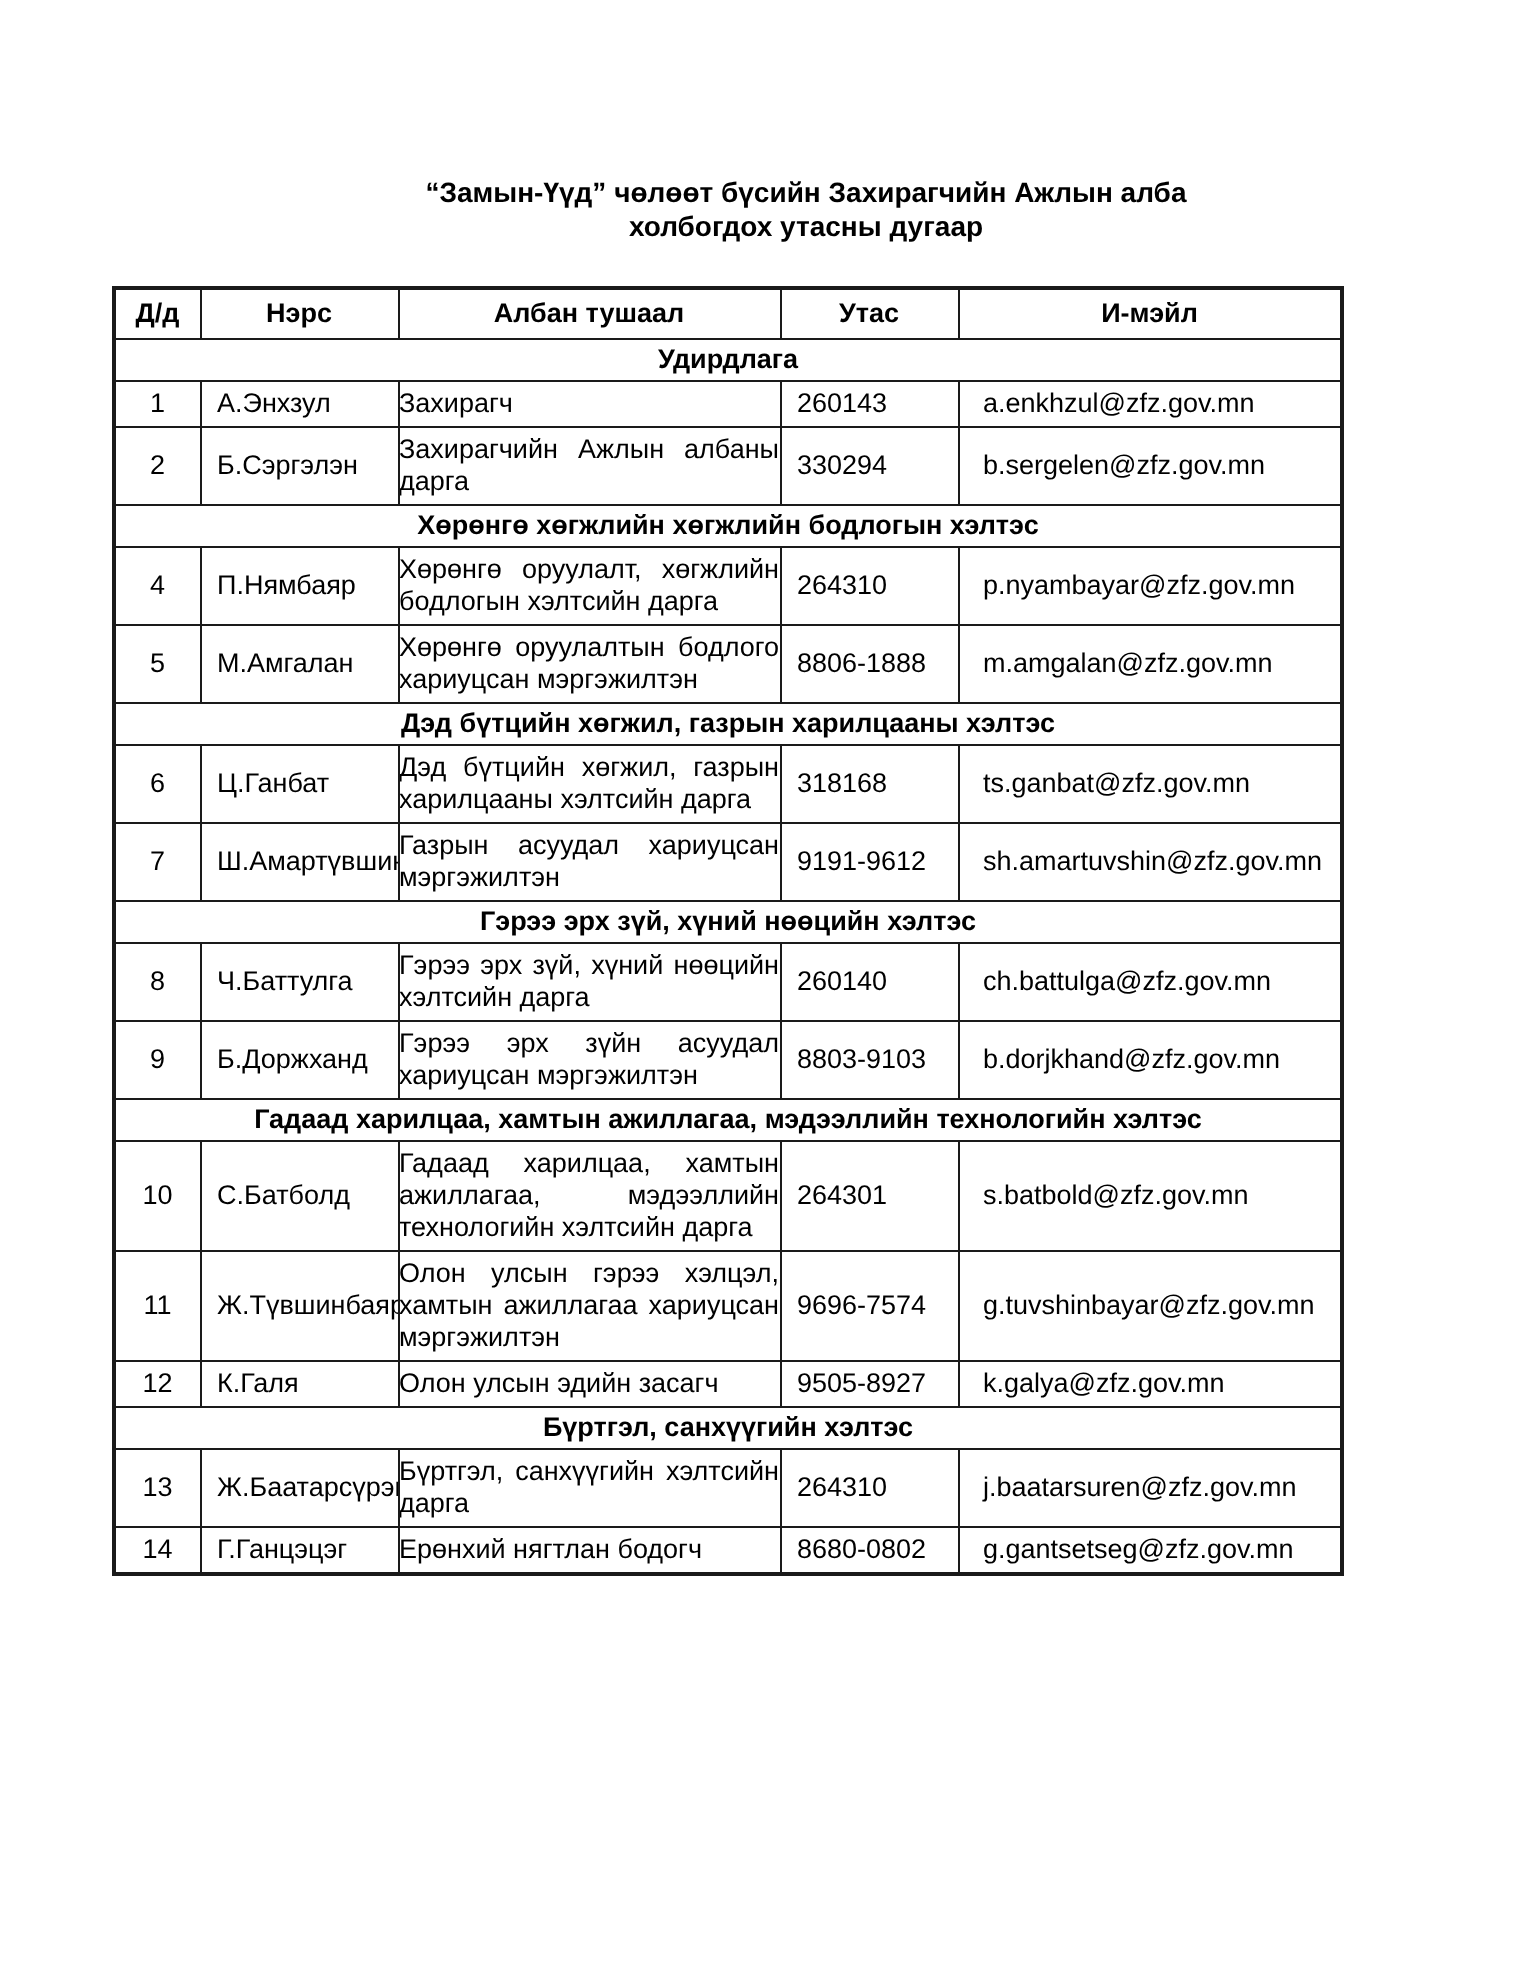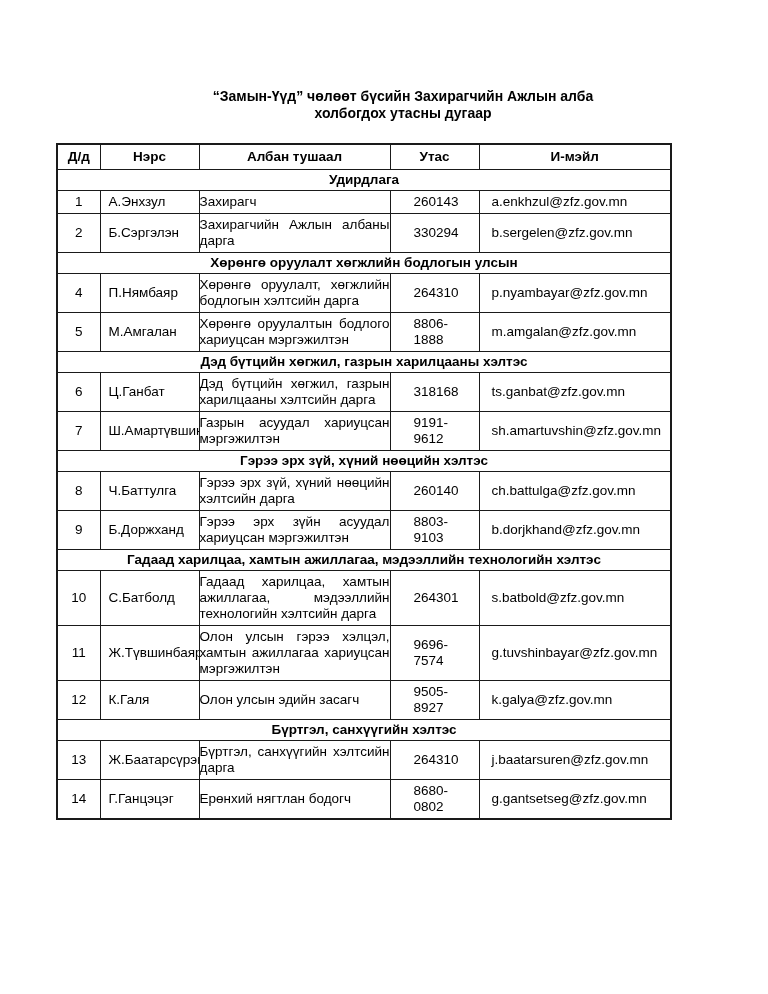--- a/index.html
+++ b/index.html
@@ -47,21 +47,21 @@
     padding:4px 2px;
   }
   tr.section-row td{
     font-weight:bold;
     text-align:center;
     padding:2px 4px;
   }
   td.c-no{ text-align:center; padding:3px 2px; }
   td.c-name{ text-align:left; padding-left:8px; }
   td.c-pos{ text-align:justify; padding:3px 0; }
-  td.c-phone{ text-align:left; padding-left:23px; }
+  td.c-phone{ text-align:left; padding-left:8px; }
   td.c-email{ text-align:left; padding-left:12px; }
 </style>
 </head>
 <body>
 
 <div class="page">
 
   <div class="doc-title">
     <div>“Замын-Үүд” чөлөөт бүсийн Захирагчийн Ажлын алба</div>
     <div>холбогдох утасны дугаар</div>
@@ -96,21 +96,21 @@
       </tr>
       <tr>
         <td class="c-no">2</td>
         <td class="c-name">Б.Сэргэлэн</td>
         <td class="c-pos">Захирагчийн Ажлын албаны дарга</td>
         <td class="c-phone">330294</td>
         <td class="c-email">b.sergelen@zfz.gov.mn</td>
       </tr>
 
       <tr class="section-row">
-        <td colspan="5">Хөрөнгө оруулалт хөгжлийн бодлогын улсын</td>
+        <td colspan="5">Хөрөнгө хөгжлийн хөгжлийн бодлогын хэлтэс</td>
       </tr>
       <tr>
         <td class="c-no">4</td>
         <td class="c-name">П.Нямбаяр</td>
         <td class="c-pos">Хөрөнгө оруулалт, хөгжлийн бодлогын хэлтсийн дарга</td>
         <td class="c-phone">264310</td>
         <td class="c-email">p.nyambayar@zfz.gov.mn</td>
       </tr>
       <tr>
         <td class="c-no">5</td>

